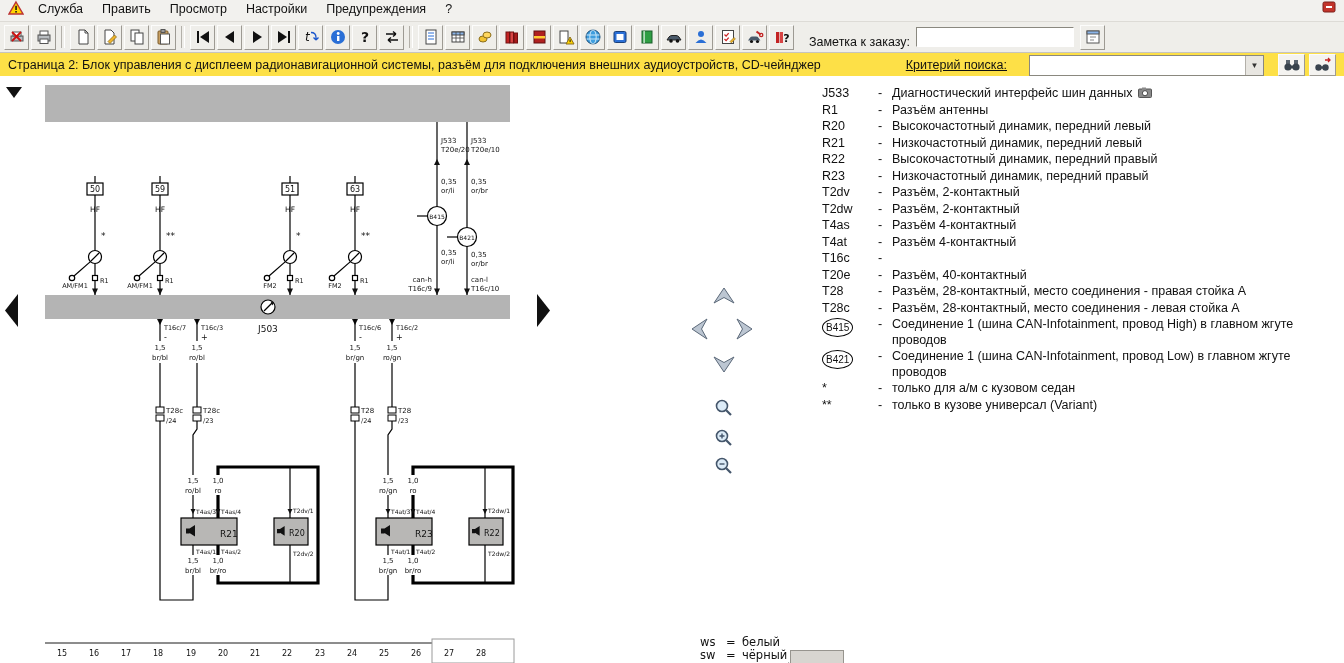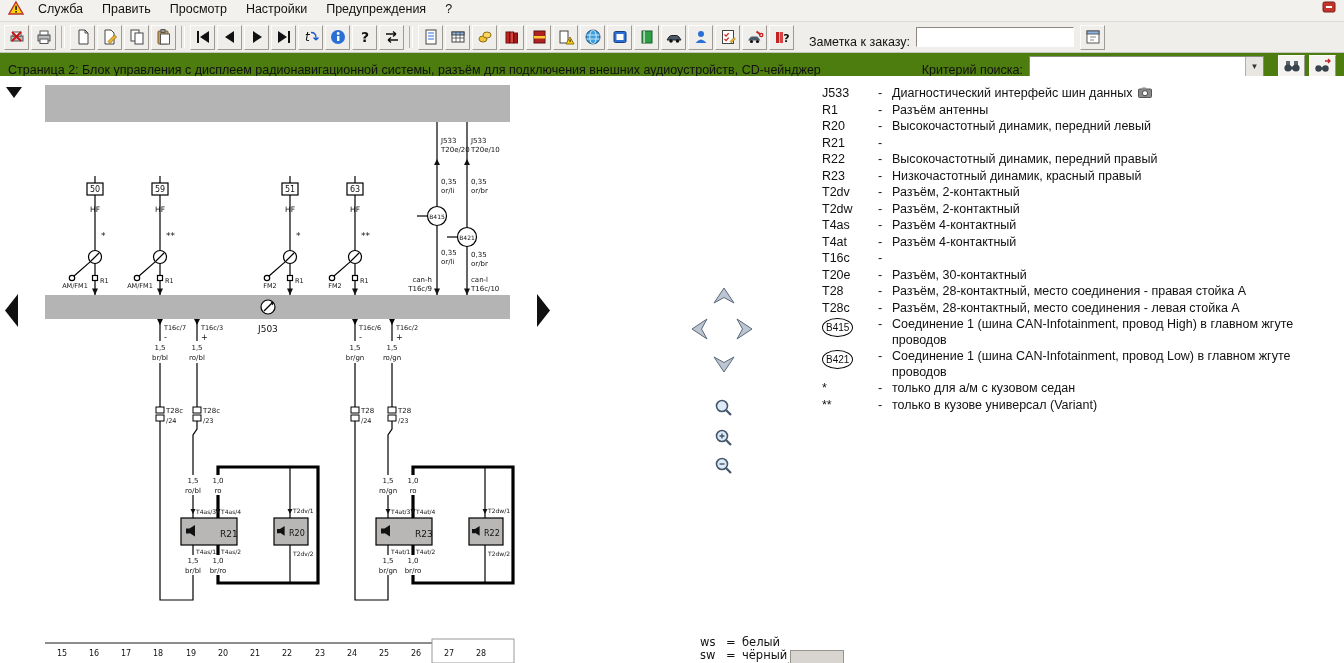--- a/index.html
+++ b/index.html
@@ -16,24 +16,24 @@
            display:flex;align-items:center;padding:0 3px}
   .tb{width:25px;height:25px;margin:0 1px;padding:0;background:#efeeea;
       border:1px solid;border-color:#fcfcfb #9d9a93 #9d9a93 #fcfcfb;
       display:flex;align-items:center;justify-content:center;cursor:pointer}
   .tb svg{display:block}
   .tbsep{width:2px;height:22px;border-left:1px solid #b3b0a9;border-right:1px solid #fff;margin:0 4px}
   .note-label{font-size:12.5px;margin:10px 6px 0 14px;white-space:nowrap}
   .note-input{width:150px;height:18px;border:1px solid;border-color:#8a887f #fff #fff #8a887f;
               background:#fff;font-size:12px;padding:0 3px;font-family:"Liberation Sans",sans-serif}
 
-  .statusbar{height:24px;background:#4d7c0f;border-bottom:4px solid #a21caf;
-             display:flex;align-items:flex-end;font-size:12.5px;padding:0 8px}
+  .statusbar{height:24px;background:#fde047;border-bottom:4px solid #a21caf;
+             display:flex;align-items:center;font-size:12.5px;padding:0 8px}
   .status-text{flex:1;white-space:nowrap;overflow:hidden}
-  .search-label{margin-right:6px;white-space:nowrap}
+  .search-label{text-decoration:underline;margin-right:22px;white-space:nowrap}
   .combo{display:flex;width:233px;height:19px;border:1px solid #8a887f;background:#fff;margin-right:10px}
   .combo input{flex:1;border:0;outline:none;font-size:12px;padding:0 3px;min-width:0;
                font-family:"Liberation Sans",sans-serif}
   .combo-btn{width:17px;background:#e8e6e1;border-left:1px solid #b3b0a9;display:flex;
              align-items:center;justify-content:center;font-size:8px;color:#333;cursor:pointer}
   .find-btn{width:27px;height:22px;margin-left:4px;padding:0;background:#f4f3f0;
             border:1px solid;border-color:#fcfcfb #9d9a93 #9d9a93 #fcfcfb;
             display:flex;align-items:center;justify-content:center;cursor:pointer}
 
   
@@ -638,30 +638,31 @@
         <span class="lg-desc">Разъём антенны</span>
       </div>
     <div class="lg-row">
         <span class="lg-code"><span class="code-inner">R20</span></span>
         <span>-</span>
         <span class="lg-desc">Высокочастотный динамик, передний левый</span>
       </div>
     <div class="lg-row">
         <span class="lg-code"><span class="code-inner">R21</span></span>
         <span>-</span>
+        <span class="lg-desc">Низкочастотный динамик, передний левый</span>
       </div>
     <div class="lg-row">
         <span class="lg-code"><span class="code-inner">R22</span></span>
         <span>-</span>
         <span class="lg-desc">Высокочастотный динамик, передний правый</span>
       </div>
     <div class="lg-row">
         <span class="lg-code"><span class="code-inner">R23</span></span>
         <span>-</span>
-        <span class="lg-desc">Низкочастотный динамик, красный правый</span>
+        <span class="lg-desc">Низкочастотный динамик, передний правый</span>
       </div>
     <div class="lg-row">
         <span class="lg-code"><span class="code-inner">T2dv</span></span>
         <span>-</span>
         <span class="lg-desc">Разъём, 2-контактный</span>
       </div>
     <div class="lg-row">
         <span class="lg-code"><span class="code-inner">T2dw</span></span>
         <span>-</span>
         <span class="lg-desc">Разъём, 2-контактный</span>
@@ -676,21 +677,21 @@
         <span>-</span>
         <span class="lg-desc">Разъём 4-контактный</span>
       </div>
     <div class="lg-row">
         <span class="lg-code"><span class="code-inner">T16c</span></span>
         <span>-</span>
       </div>
     <div class="lg-row">
         <span class="lg-code"><span class="code-inner">T20e</span></span>
         <span>-</span>
-        <span class="lg-desc">Разъём, 30-контактный</span>
+        <span class="lg-desc">Разъём, 40-контактный</span>
       </div>
     <div class="lg-row">
         <span class="lg-code"><span class="code-inner">T28</span></span>
         <span>-</span>
         <span class="lg-desc">Разъём, 28-контактный, место соединения - правая стойка А</span>
       </div>
     <div class="lg-row">
         <span class="lg-code"><span class="code-inner">T28c</span></span>
         <span>-</span>
         <span class="lg-desc">Разъём, 28-контактный, место соединения - левая стойка А</span>

